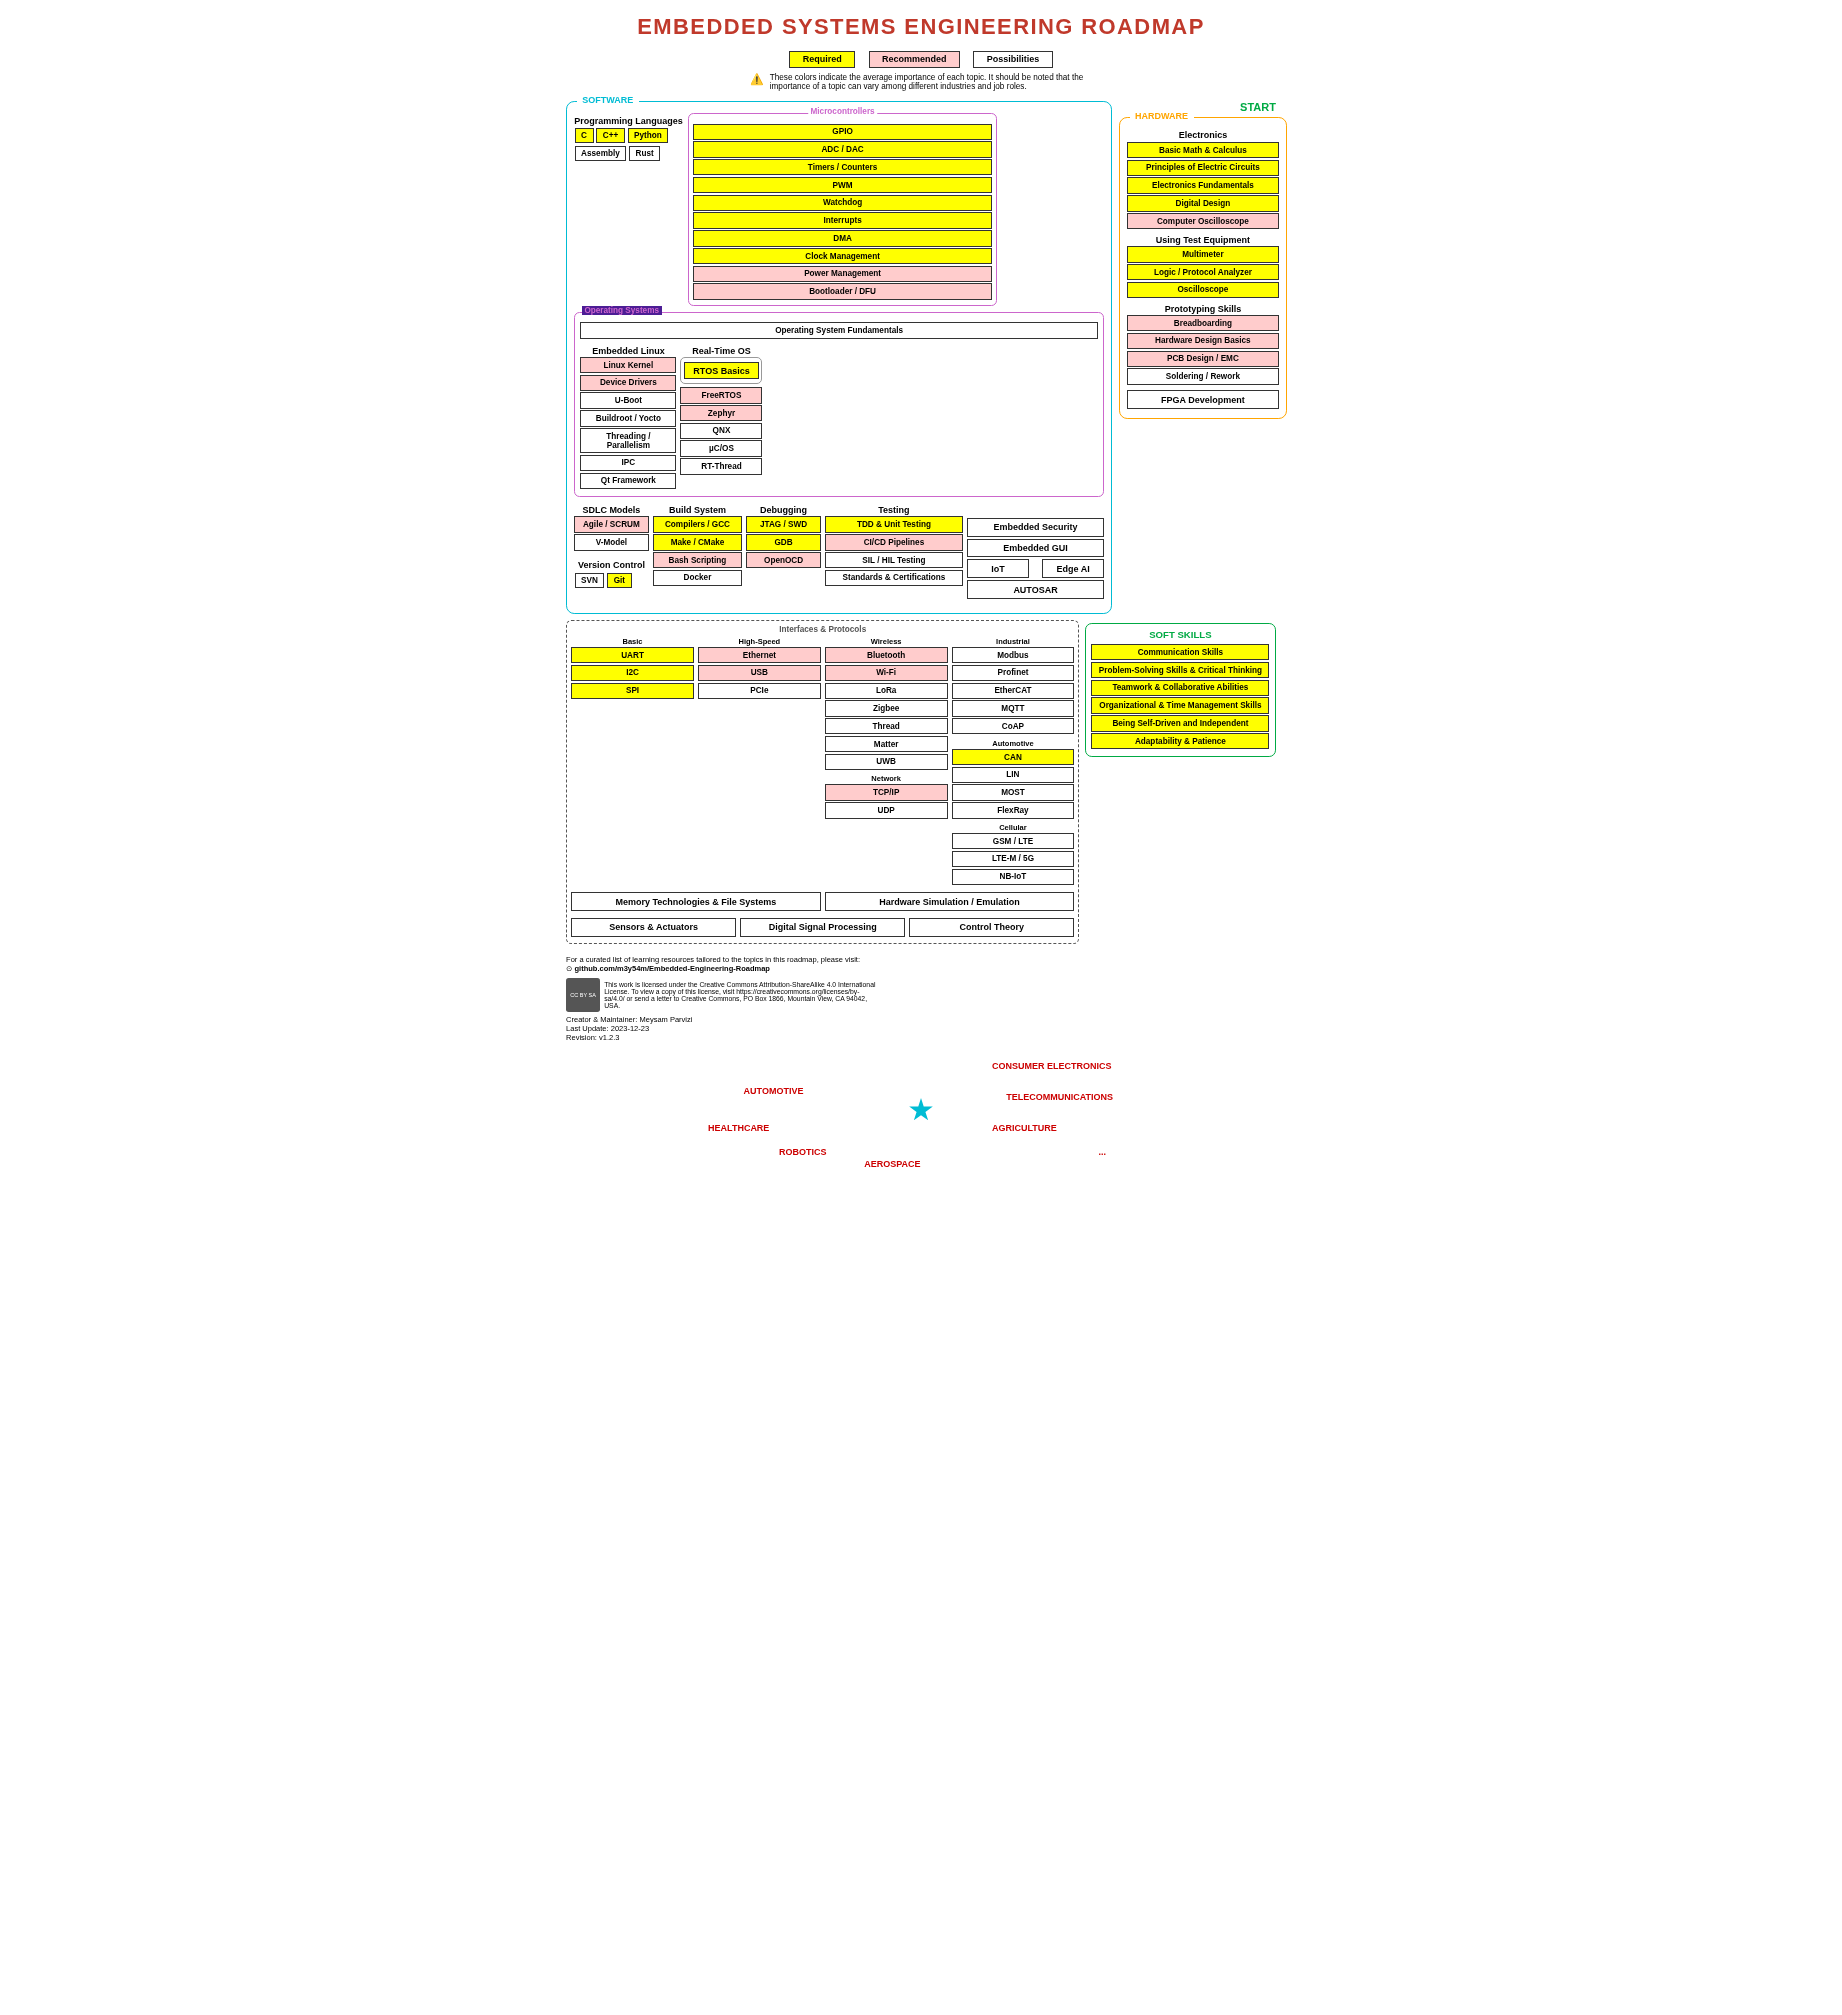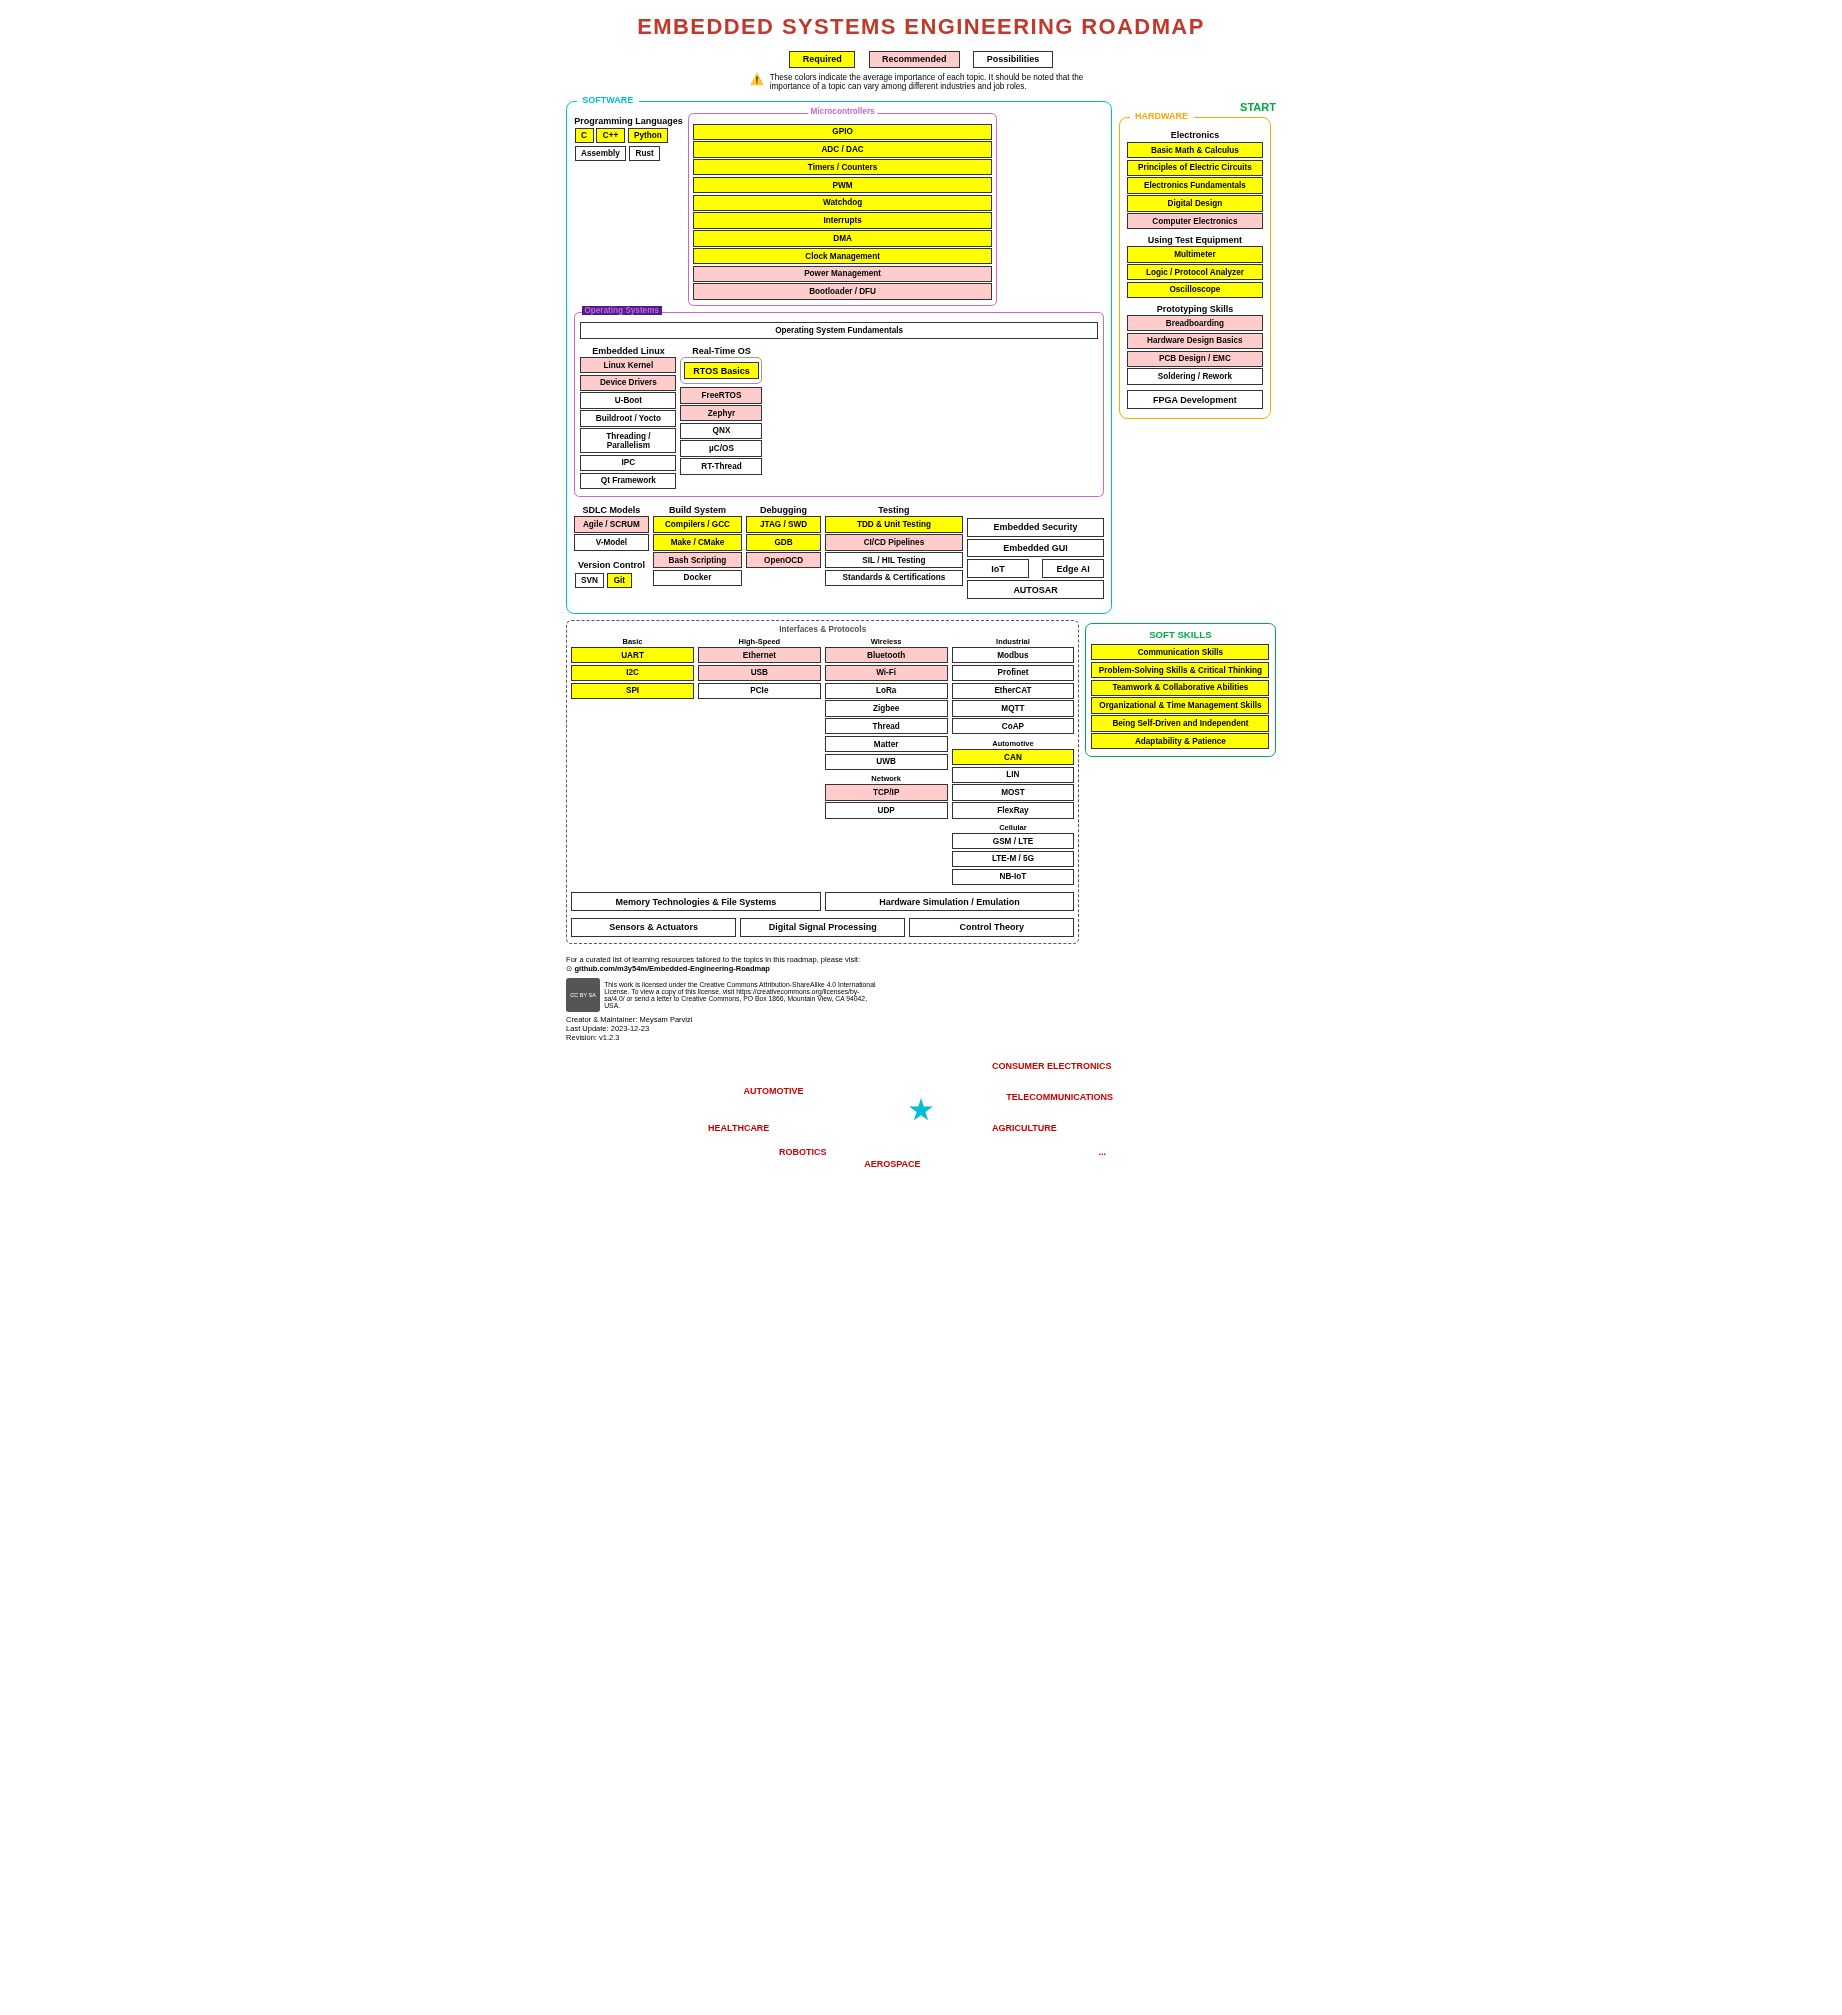--- a/index.html
+++ b/index.html
@@ -64,21 +64,21 @@
       left: 9.6px;
       background: #fff;
     }
     .section-software > .section-label { color: #00bcd4; }
 
     .section-hardware {
       border: 1.7px solid #ffa500;
       border-radius: 8.2px;
       padding: 6.8px;
       position: relative;
-      width: 152px;
+      width: 168px;
       flex-shrink: 0;
     }
     .section-hardware > .section-label { color: #ffa500; }
 
     
     .box-yellow { background: #ffff00; border: 1px solid #333; }
     .box-pink { background: #ffcccc; border: 1px solid #333; }
     .box-white { background: #fff; border: 1px solid #333; }
 
     .skill-box {
@@ -379,21 +379,21 @@
       </div>
       <div class="section-hardware">
         <span class="section-label">HARDWARE</span>
 
         <div style="margin-top:5.5px;">
           <div class="group-header">Electronics</div>
           <div class="skill-box-block box-yellow">Basic Math &amp; Calculus</div>
           <div class="skill-box-block box-yellow">Principles of Electric Circuits</div>
           <div class="skill-box-block box-yellow">Electronics Fundamentals</div>
           <div class="skill-box-block box-yellow">Digital Design</div>
-          <div class="skill-box-block box-pink">Computer Electronics</div>
+          <div class="skill-box-block box-pink">Computer Oscilloscope</div>
         </div>
 
         <div style="margin-top:5.5px;">
           <div class="group-header">Using Test Equipment</div>
           <div class="skill-box-block box-yellow">Multimeter</div>
           <div class="skill-box-block box-yellow">Logic / Protocol Analyzer</div>
           <div class="skill-box-block box-yellow">Oscilloscope</div>
         </div>
 
         <div style="margin-top:5.5px;">

